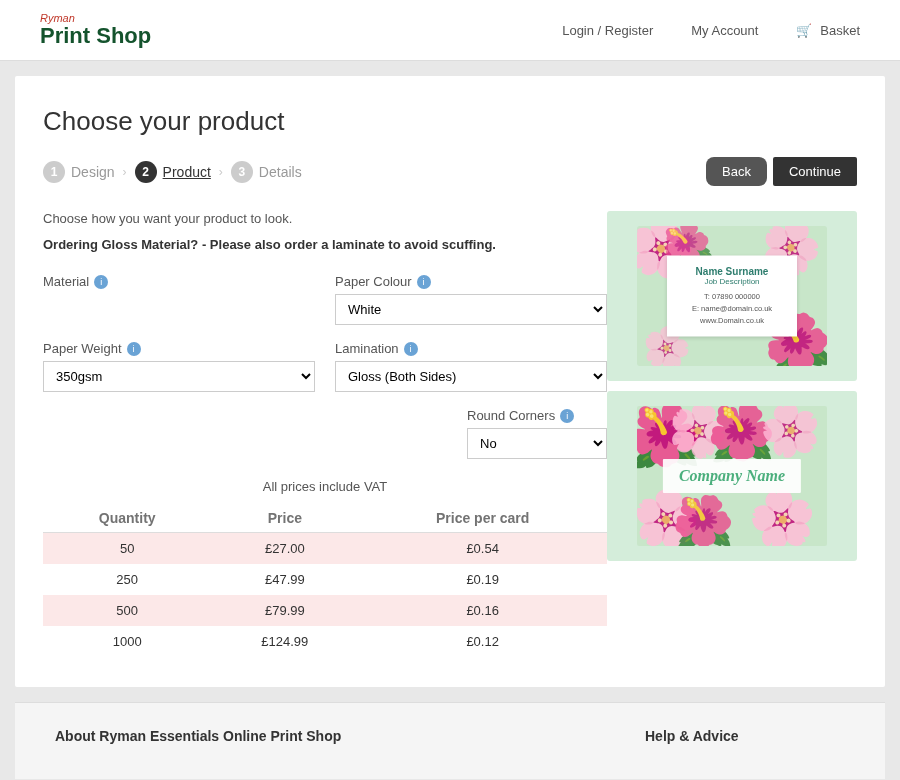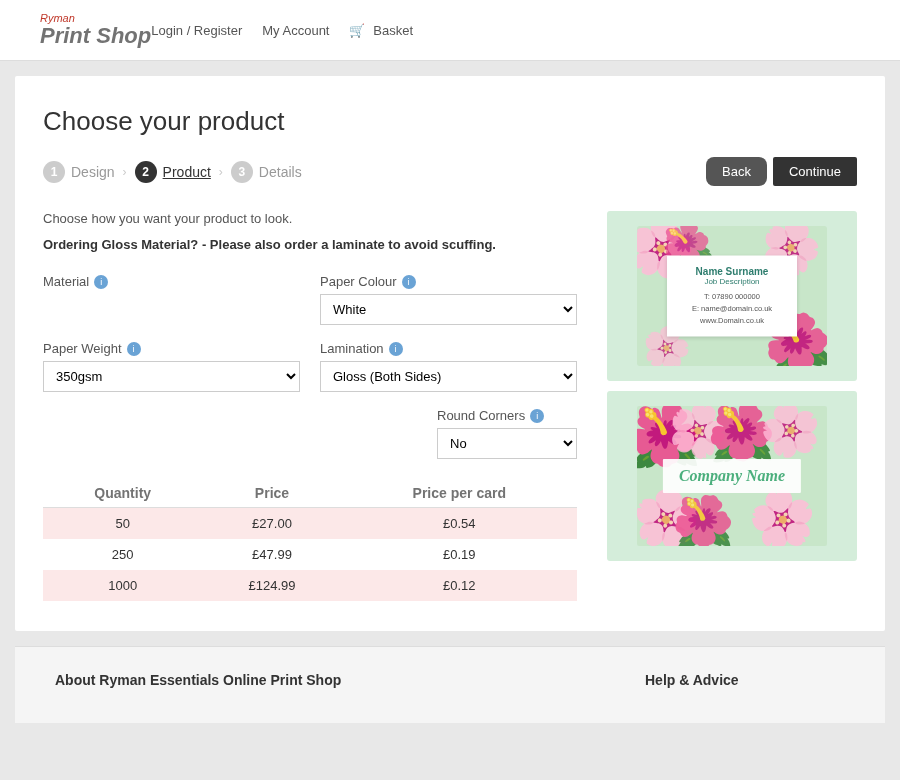--- a/index.html
+++ b/index.html
@@ -1,25 +1,25 @@
 <!DOCTYPE html>
 <html><head>
   <meta charset="utf-8">
   <style>
     * { box-sizing: border-box; margin: 0; padding: 0; }
     body { font-family: Arial, sans-serif; background: #e8e8e8; font-size: 14px; color: #333; }
 
     .page-wrapper { max-width: 900px; margin: 0 auto; background: #e8e8e8; min-height: 780px; }
 
     
-    .header { background: #fff; padding: 12px 40px; display: flex; align-items: center; border-bottom: 1px solid #ddd; }
+    .header { background: #fff; padding: 12px 40px; display: flex; align-items: center; justify-content: space-between; border-bottom: 1px solid #ddd; }
     .logo-area { display: flex; flex-direction: column; line-height: 1.1; }
     .logo-ryman { color: #c0392b; font-size: 11px; font-style: italic; }
-    .logo-print-shop { color: #737373; font-size: 22px; font-weight: bold; font-style: italic; }
-    .header-nav { display: flex; align-items: center; gap: 20px; font-size: 13px; color: #555; }
+    .logo-print-shop { color: #14532d; font-size: 22px; font-weight: bold; }
+    .header-nav { display: flex; align-items: center; gap: 38px; font-size: 13px; color: #555; }
     .header-nav a { color: #555; text-decoration: none; }
     .basket-icon { display: inline-block; margin-right: 4px; }
 
     
     .main-content { background: #fff; margin: 15px; padding: 30px 28px; border-radius: 2px; }
 
     .page-title { font-size: 26px; font-weight: normal; color: #333; margin-bottom: 20px; }
 
     
     .steps-row { display: flex; align-items: center; margin-bottom: 25px; justify-content: space-between; }
@@ -27,21 +27,21 @@
     .step { display: flex; align-items: center; gap: 6px; font-size: 14px; color: #999; }
     .step-num { width: 22px; height: 22px; border-radius: 50%; display: flex; align-items: center; justify-content: center; font-size: 12px; font-weight: bold; background: #ccc; color: #fff; }
     .step.active .step-num { background: #333; color: #fff; }
     .step.active .step-label { color: #333; text-decoration: underline; }
     .step-divider { color: #ccc; font-size: 12px; }
     .step-buttons { display: flex; gap: 6px; }
     .btn-back { background: #555; color: #fff; border: none; padding: 7px 16px; cursor: pointer; font-size: 13px; border-radius: 8px; }
     .btn-continue { background: #333; color: #fff; border: none; padding: 7px 16px; cursor: pointer; font-size: 13px; border-radius: 2px; }
 
     
-    .two-col { display: flex; gap: 30px; }
+    .two-col { display: flex; }
     .left-col { flex: 1; min-width: 0; }
     .right-col { width: 250px; flex-shrink: 0; }
 
     .product-instruction { font-size: 13px; color: #555; margin-bottom: 10px; }
     .gloss-warning { font-size: 13px; font-weight: bold; color: #333; margin-bottom: 20px; line-height: 1.4; }
 
     
     .form-row { display: flex; gap: 20px; margin-bottom: 16px; justify-content: flex-end; }
     .form-group { flex: 1; }
     .form-group label { display: flex; align-items: center; gap: 5px; font-size: 13px; color: #555; margin-bottom: 5px; }
@@ -175,40 +175,46 @@
               <span class="info-icon">i</span>
             </label>
             <select class="form-select">
               <option>No</option>
               <option>Yes</option>
             </select>
           </div>
         </div>
 
         <div class="price-section">
+          <p class="price-title">All prices include VAT</p>
           <table class="price-table">
             <thead>
               <tr>
                 <th>Quantity</th>
                 <th>Price</th>
                 <th>Price per card</th>
               </tr>
             </thead>
             <tbody id="price-table-body">
             <tr>
       <td>50</td>
       <td>£27.00</td>
       <td>£0.54</td>
     </tr>
                 <tr>
       <td>250</td>
       <td>£47.99</td>
       <td>£0.19</td>
     </tr>
                 <tr>
+      <td>500</td>
+      <td>£79.99</td>
+      <td>£0.16</td>
+    </tr>
+                <tr>
       <td>1000</td>
       <td>£124.99</td>
       <td>£0.12</td>
     </tr>
               </tbody>
           </table>
         </div>
       </div>
 
       <div class="right-col">

